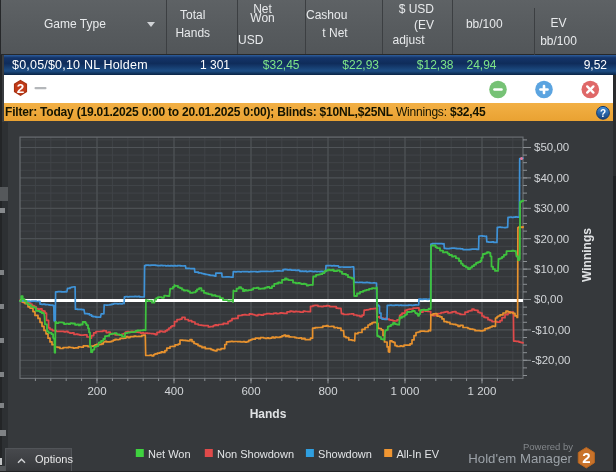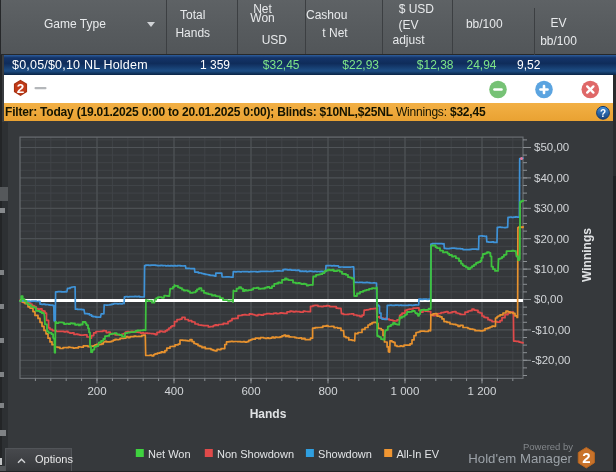--- a/index.html
+++ b/index.html
@@ -6,50 +6,50 @@
 </style></head><body>
 
 <div class="abs" style="left:0;top:0;width:616px;height:55px;background:linear-gradient(#5e6265,#575b5e 55%,#525659);border-bottom:1.5px solid #26282a;color:#e8eaec;font-size:12px">
     <div style="position:absolute;left:165.5px;top:0;width:71.5px;height:54px;border-left:1px solid #3c3f42">
       <div style="position:absolute;left:0;right:18px;top:5.5px;height:18px;line-height:18px;text-align:center">Total</div>
       <div style="position:absolute;left:0;right:18px;top:23.5px;height:18px;line-height:18px;text-align:center">Hands</div>
     </div>
     <div style="position:absolute;left:237px;top:0;width:68px;height:54px;border-left:1px solid #3c3f42">
       <div style="position:absolute;left:0;right:18px;top:2.2px;height:15.3px;line-height:15.3px;text-align:center">Net</div>
       <div style="position:absolute;left:0;right:18px;top:11px;height:15.3px;line-height:15.3px;text-align:center">Won</div>
-      <div style="position:absolute;left:0;right:18px;top:32.8px;height:15.3px;line-height:15.3px;text-align:right">USD</div>
+      <div style="position:absolute;left:0;right:18px;top:32.8px;height:15.3px;line-height:15.3px;text-align:left">USD</div>
     </div>
     <div style="position:absolute;left:305px;top:0;width:77px;height:54px;border-left:1px solid #3c3f42">
       <div style="position:absolute;left:0;right:18px;top:5.5px;height:18px;line-height:18px;text-align:left">Cashou</div>
       <div style="position:absolute;left:0;right:18px;top:23.5px;height:18px;line-height:18px;text-align:center">t Net</div>
     </div>
     <div style="position:absolute;left:382px;top:0;width:70px;height:54px;border-left:1px solid #3c3f42">
       <div style="position:absolute;left:0;right:18px;top:2.2px;height:15.3px;line-height:15.3px;text-align:right">$ USD</div>
-      <div style="position:absolute;left:0;right:18px;top:17.5px;height:15.3px;line-height:15.3px;text-align:center">(EV</div>
+      <div style="position:absolute;left:0;right:18px;top:17.5px;height:15.3px;line-height:15.3px;text-align:right">(EV</div>
       <div style="position:absolute;left:0;right:18px;top:32.8px;height:15.3px;line-height:15.3px;text-align:center">adjust</div>
     </div>
     <div style="position:absolute;left:452px;top:0;width:81.5px;height:54px;border-left:1px solid #3c3f42">
       <div style="position:absolute;left:0;right:18px;top:16.0px;height:16px;line-height:16px;text-align:center">bb/100</div>
     </div>
     <div style="position:absolute;left:533.5px;top:8px;width:67px;height:54px;border-left:1px solid #3c3f42">
       <div style="position:absolute;left:0;right:18px;top:5.5px;height:18px;line-height:18px;text-align:center">EV</div>
       <div style="position:absolute;left:0;right:18px;top:23.5px;height:18px;line-height:18px;text-align:center">bb/100</div>
     </div>
     <div style="position:absolute;left:44px;top:16.5px;width:200px;height:15px;line-height:15px">Game Type</div>
     <div style="position:absolute;left:146.5px;top:22px;width:0;height:0;border-left:4.5px solid transparent;border-right:4.5px solid transparent;border-top:5px solid #d0d3d6"></div>
   </div>
 
 <div class="abs" style="left:2px;top:55px;width:614px;height:20px;background:linear-gradient(180deg,#2e5f9e 0%,#143468 14%,#0f2c5a 42%,#1d4d84 80%,#0a2344 100%);font-size:12px">
     <div style="position:absolute;left:10px;top:0;height:20px;line-height:20px;color:#fff;font-size:12.5px;letter-spacing:0.2px">$0,05/$0,10 NL Holdem</div>
-    <div style="position:absolute;left:138px;top:0;width:90px;height:20px;line-height:20px;text-align:right;color:#ffffff">1 359</div>
+    <div style="position:absolute;left:138px;top:0;width:90px;height:20px;line-height:20px;text-align:right;color:#ffffff">1 301</div>
     <div style="position:absolute;left:207.5px;top:0;width:90px;height:20px;line-height:20px;text-align:right;color:#7ee589">$32,45</div>
     <div style="position:absolute;left:287px;top:0;width:90px;height:20px;line-height:20px;text-align:right;color:#7ee589">$22,93</div>
     <div style="position:absolute;left:361.5px;top:0;width:90px;height:20px;line-height:20px;text-align:right;color:#7ee589">$12,38</div>
     <div style="position:absolute;left:434.5px;top:0;width:90px;height:20px;line-height:20px;text-align:center;color:#7ee589">24,94</div>
-    <div style="position:absolute;left:515px;top:0;width:90px;height:20px;line-height:20px;color:#ffffff">9,52</div>
+    <div style="position:absolute;left:515px;top:0;width:90px;height:20px;line-height:20px;text-align:right;color:#ffffff">9,52</div>
   </div>
 
 <div class="abs" style="left:4px;top:75px;width:612px;height:28.2px;background:#ffffff"></div>
 <svg class="abs" style="left:0;top:0" width="616" height="120" viewBox="0 0 616 120">
   <polygon points="20.50,80.50 26.48,84.20 26.48,91.60 20.50,95.30 14.52,91.60 14.52,84.20" fill="#c23a18" stroke="#a83212" stroke-width="1.2"></polygon>
   <text x="20.5" y="92.6" font-size="13.5" font-weight="bold" fill="#ffffff" text-anchor="middle">2</text>
   <rect x="34.5" y="87" width="12" height="2.2" rx="1" fill="#b4b7ba"></rect>
   <circle cx="498" cy="89.5" r="8.8" fill="#76c275"></circle>
     <rect x="493.2" y="88.2" width="9.6" height="2.6" rx="1.2" fill="#fff"></rect>
   <circle cx="544" cy="89.5" r="8.8" fill="#5ba4e0"></circle>

